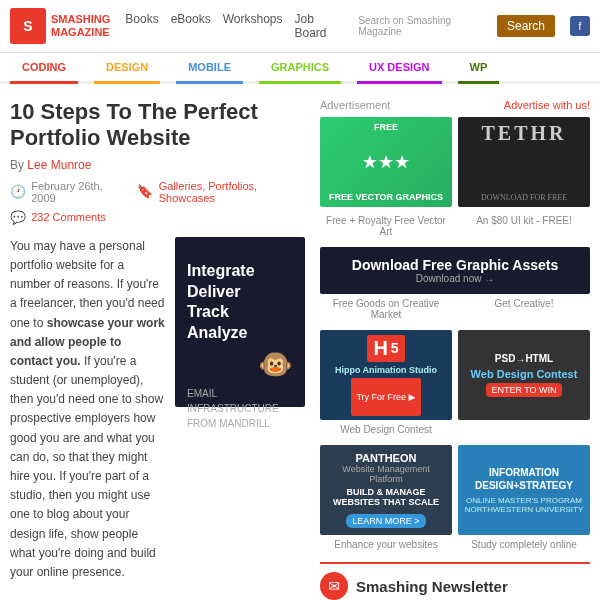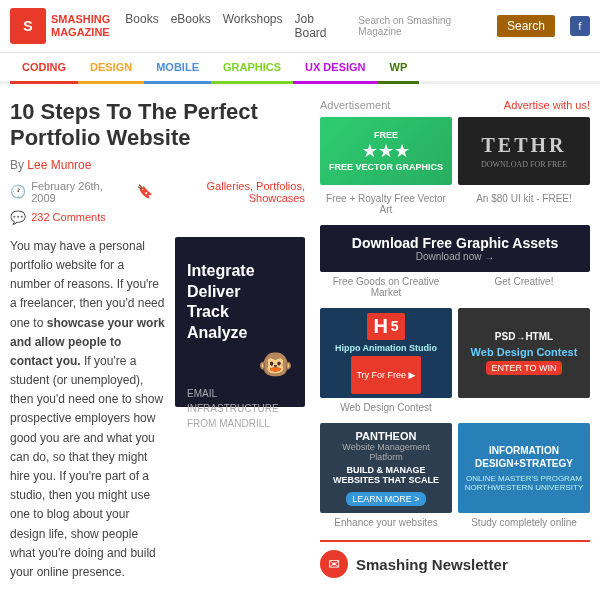--- a/index.html
+++ b/index.html
@@ -13,21 +13,21 @@
     #header-nav { display: flex; gap: 12px; font-size: 12px; color: #555; }
     #header-nav span { cursor: pointer; }
     #search-area { display: flex; gap: 5px; align-items: center; margin-left: auto; }
     #search-input { border: 1px solid #ccc; padding: 4px 8px; font-size: 12px; color: #999; width: 160px; border-radius: 2px; }
     #search-btn { background: #e8392a; color: white; border: none; padding: 4px 10px; font-size: 12px; cursor: pointer; border-radius: 2px; }
     #social-icons { display: flex; gap: 4px; }
     .social-icon { width: 20px; height: 20px; border-radius: 3px; display: flex; align-items: center; justify-content: center; font-size: 10px; color: white; cursor: pointer; }
     .fb { background: #3b5998; }
 
     
-    #nav-bar { background: #fff; border-bottom: 3px solid #f0f0f0; padding: 0 10px; display: flex; gap: 0; }
+    #nav-bar { background: #fff; border-bottom: 3px solid #f0f0f0; padding: 0 10px; display: flex; gap: 16px; }
     #nav-bar .nav-item { padding: 8px 12px; font-size: 11px; font-weight: bold; color: #555; cursor: pointer; text-transform: uppercase; border-bottom: 3px solid transparent; margin-bottom: -3px; }
     #nav-bar .nav-item:nth-child(1) { border-bottom-color: #e8392a; color: #e8392a; }
     #nav-bar .nav-item:nth-child(2) { border-bottom-color: #f5a623; color: #f5a623; }
     #nav-bar .nav-item:nth-child(3) { border-bottom-color: #4a90d9; color: #4a90d9; }
     #nav-bar .nav-item:nth-child(4) { border-bottom-color: #7ed321; color: #7ed321; }
     #nav-bar .nav-item:nth-child(5) { border-bottom-color: #bd10e0; color: #bd10e0; }
     #nav-bar .nav-item:nth-child(6) { border-bottom-color: #417505; color: #417505; }
 
     
     #main { display: flex; gap: 0; padding: 15px 10px; }
@@ -53,21 +53,21 @@
     #ad-inline { width: 130px; flex-shrink: 0; }
     #ad-mandrill { background: #1a1a2e; color: white; padding: 12px; font-size: 12px; line-height: 1.5; border-radius: 2px; height: 170px; display: flex; flex-direction: column; justify-content: space-between; }
     #ad-mandrill .ad-title { font-size: 16px; font-weight: bold; line-height: 1.3; margin-top: 12px; }
     #ad-mandrill .ad-sub { font-size: 10px; color: #aaa; }
 
     
     #sidebar-ad-label { font-size: 11px; color: #999; margin-bottom: 6px; display: flex; justify-content: space-between; }
     #advertise-link { color: #e8392a; font-size: 11px; text-decoration: none; }
 
     #ad-grid { display: grid; grid-template-columns: 1fr 1fr; gap: 6px; margin-bottom: 8px; }
-    .ad-cell { height: 68px; border-radius: 2px; overflow: hidden; display: flex; flex-direction: column; justify-content: center; align-items: center; font-size: 10px; text-align: center; padding: 5px; }
+    .ad-cell { height: 90px; border-radius: 2px; overflow: hidden; display: flex; flex-direction: column; justify-content: space-between; align-items: center; font-size: 10px; text-align: center; padding: 5px; }
     .ad-vector { background: linear-gradient(135deg, #2ecc71 0%, #27ae60 100%); color: white; }
     .ad-tethr { background: #222; color: white; font-family: serif; }
     .ad-tethr .tethr-title { font-size: 20px; font-weight: bold; letter-spacing: 3px; color: #ccc; }
     .ad-caption { font-size: 10px; color: #888; text-align: center; margin-bottom: 4px; }
 
     #ad-wide { background: #1a1a2e; color: white; padding: 10px; margin-bottom: 4px; border-radius: 2px; text-align: center; }
     #ad-wide .ad-wide-title { font-size: 14px; font-weight: bold; }
     #ad-wide .ad-wide-sub { font-size: 10px; color: #aaa; }
 
     #ad-grid2 { display: grid; grid-template-columns: 1fr 1fr; gap: 6px; margin-bottom: 4px; }
@@ -138,21 +138,21 @@
       <span>By</span> <a href="#" style="color:#e8392a;">Lee Munroe</a>
     </div>
 
     <div id="meta-row">
       <div id="date-meta">
         <span id="date-icon">🕐</span>
         <span>February 26th, 2009</span>
       </div>
       <div id="category-meta">
         <span id="bookmark-icon">🔖</span>
-        <a href="#" style="color:#e8392a;font-size:11px;text-align:right;">Galleries, Portfolios, Showcases</a>
+        <a href="#" style="color:#e8392a;font-size:11px;">Galleries, Portfolios, Showcases</a>
       </div>
     </div>
 
     <div id="comments-meta">
       <span id="comment-icon">💬</span>
       <a href="#" style="color:#e8392a;font-size:11px;text-decoration:none;">232 Comments</a>
     </div>
 
     <div id="article-body">
       <div id="article-text">

